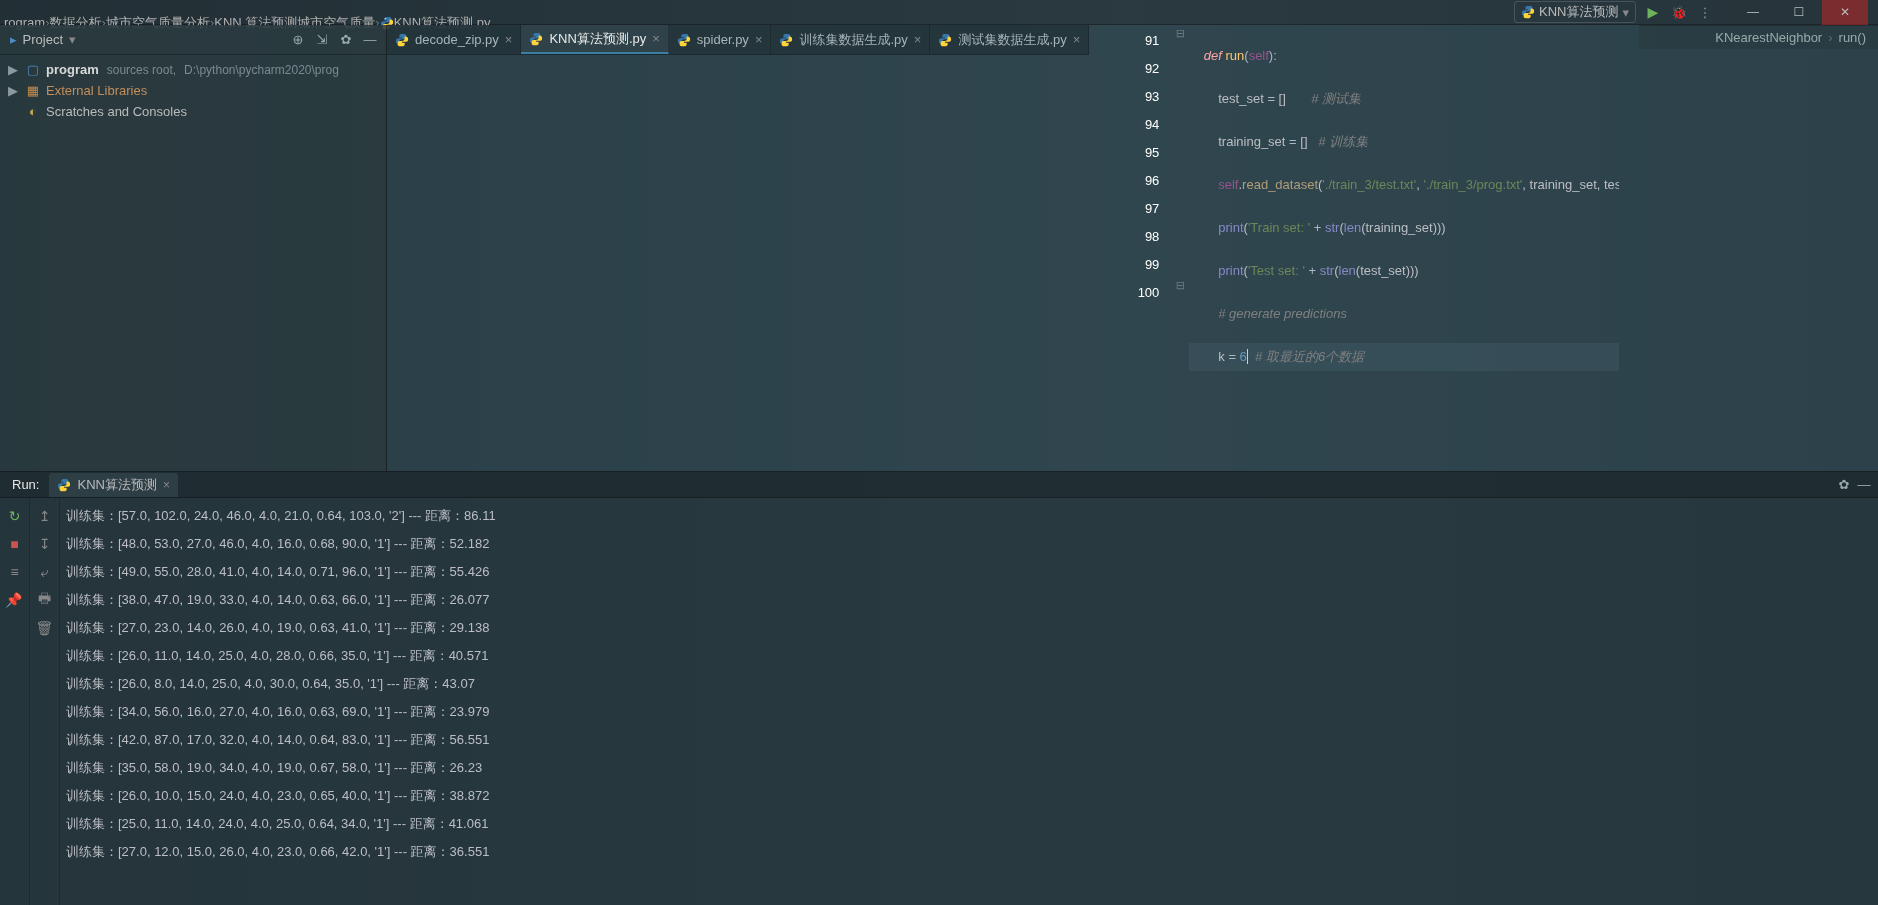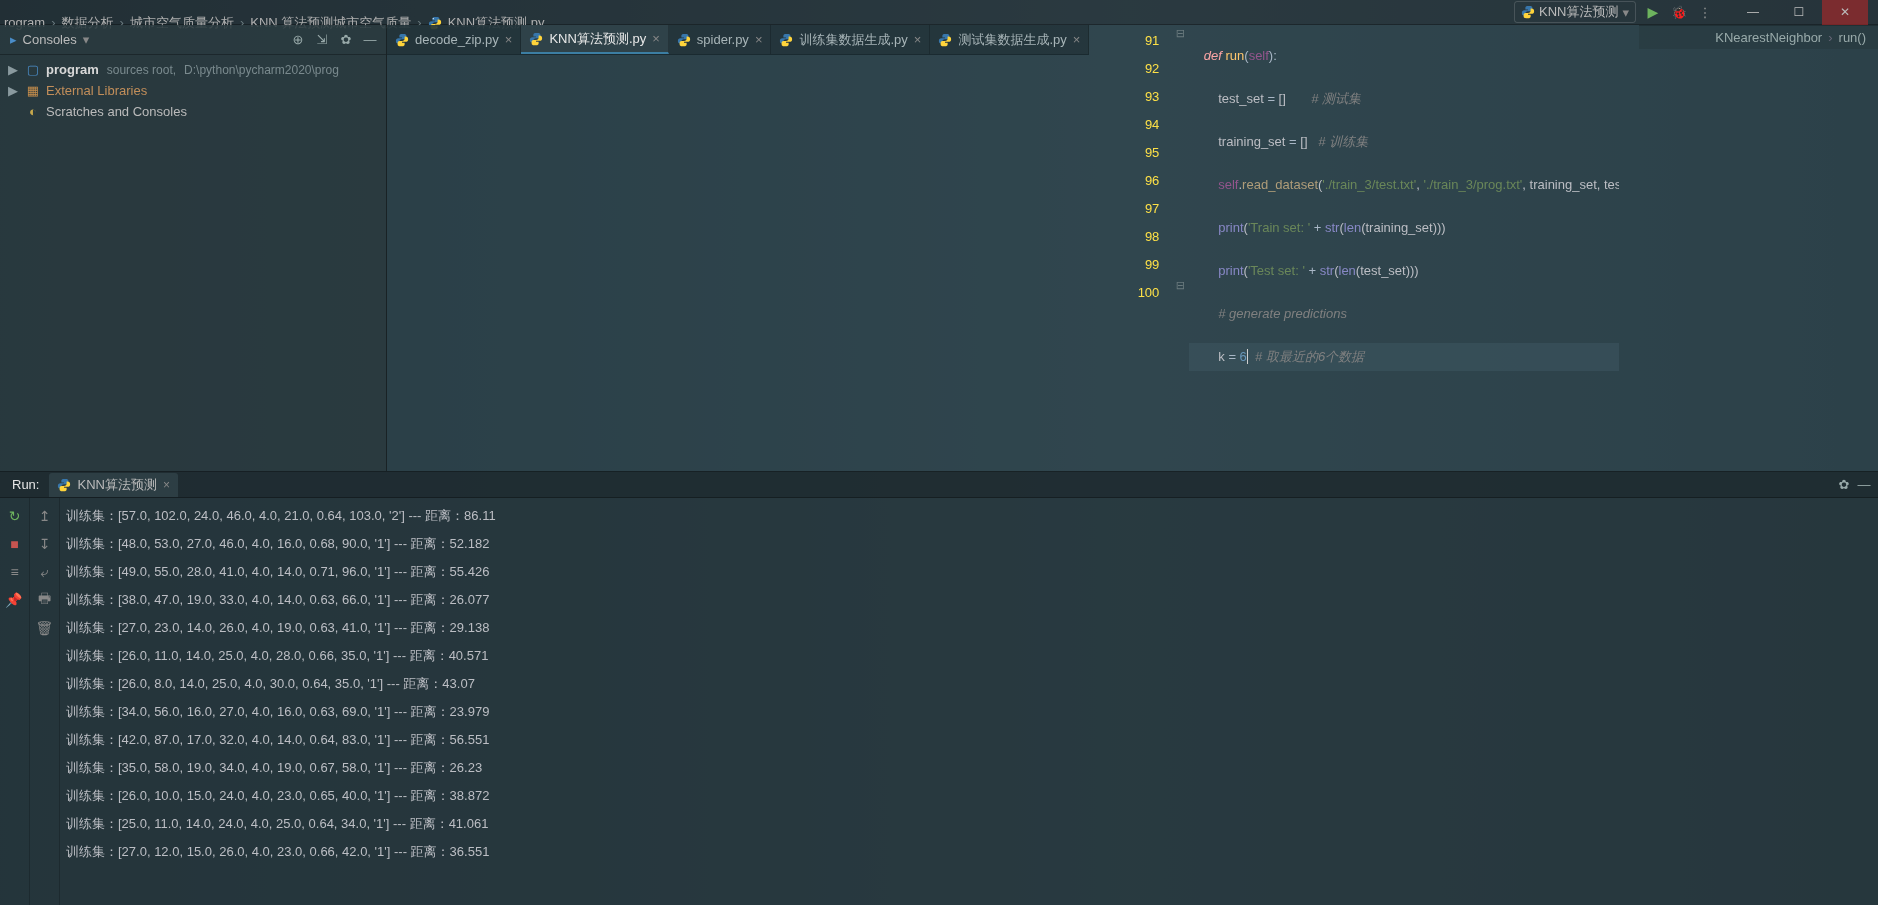--- a/index.html
+++ b/index.html
@@ -1,20 +1,20 @@
 <!DOCTYPE html>
 <html><head>
 <meta charset="utf-8">
 <style>
   * { margin: 0; padding: 0; box-sizing: border-box; font-family: "Microsoft YaHei", "Segoe UI", sans-serif; font-size: 13px; }
   body { width: 1878px; height: 905px; background: #3c5a63; color: #bbbbbb; position: relative; overflow: hidden; }
   body::before { content: ''; position: absolute; inset: 0; background: linear-gradient(90deg, #2b3f46 0%, #395059 30%, #4a656e 60%, #3a5058 100%); opacity: 0.9; }
   body > * { position: relative; }
   .topbar { height: 25px; background: rgba(30,40,45,0.7); display: flex; align-items: center; padding: 0 4px; border-bottom: 1px solid rgba(0,0,0,0.3); }
-  .breadcrumb { display: flex; align-items: center; gap: 6px; flex: 1; color: #b0b0b0; font-size: 12px; overflow: hidden; margin-top: 21px; }
+  .breadcrumb { display: flex; align-items: center; flex: 1; color: #b0b0b0; font-size: 12px; overflow: hidden; margin-top: 21px; }
   .breadcrumb .sep { color: #6a7a7f; }
   .topbar-right { display: flex; align-items: center; gap: 8px; padding-right: 6px; }
   .py-icon { width: 14px; height: 14px; display: inline-block; }
   .py-icon svg { width: 14px; height: 14px; }
   .run-cfg { display: flex; align-items: center; gap: 4px; padding: 1px 6px; border: 1px solid rgba(255,255,255,0.15); border-radius: 3px; cursor: pointer; }
   .run-cfg .arrow { color: #888; }
   .icon-btn { width: 18px; height: 18px; display: flex; align-items: center; justify-content: center; cursor: pointer; }
   .play-icon { color: #6db35e; font-size: 14px; }
   .bug-icon { color: #6db35e; font-size: 13px; }
   .win-btn { width: 46px; height: 25px; display: flex; align-items: center; justify-content: center; color: #bbb; font-size: 12px; cursor: pointer; }
@@ -35,21 +35,21 @@
   .folder-icon { color: #4a8dc9; }
   .lib-icon { color: #c78e4c; }
   .scratch-icon { color: #c7a84c; }
 
   .editor-pane { flex: 1; display: flex; flex-direction: row; background: rgba(40,60,68,0.75); position: relative; gap: 20px; }
   .tabs { display: flex; height: 30px; background: rgba(30,45,50,0.6); border-bottom: 1px solid #1a2a30; }
   .tab { display: flex; align-items: center; gap: 6px; padding: 0 8px; border-right: 1px solid rgba(0,0,0,0.2); cursor: pointer; color: #a8b5b8; font-size: 13px; }
   .tab.active { background: rgba(50,70,78,0.8); border-bottom: 2px solid #3c7ea3; color: #e8e8e8; }
   .tab .close { color: #888; cursor: pointer; font-size: 13px; }
   .code-area { flex: 1; display: flex; font-family: "JetBrains Mono","Consolas",monospace; font-size: 15px; overflow: hidden; }
-  .gutter { width: 62px; text-align: right; padding-right: 12px; color: #fde047; user-select: none; line-height: 28px; padding-top: 2px; }
+  .gutter { width: 62px; text-align: right; padding-right: 12px; color: #ffffff; user-select: none; line-height: 28px; padding-top: 2px; }
   .gutter div { height: 28px; }
   .fold-col { width: 18px; padding-top: 2px; }
   .fold-col div { height: 28px; color: #6a7a7e; text-align: center; font-size: 11px; }
   .code { flex: 1; padding-top: 2px; white-space: pre; color: #bcbec4; overflow: hidden; }
   .code-line { height: 28px; line-height: 28px; }
   .code-line.current { background: rgba(60,85,95,0.6); border-left: 0; }
   .kw { color: #fca5a5; font-style: italic; }
   .fn { color: #ffc66d; }
   .self { color: #94558d; }
   .op { color: #a9b7c6; }
@@ -126,21 +126,21 @@
       <div class="win-btn win-close">✕</div>
     </div>
   </div>
 </div>
 
 <div class="main">
   <div class="project-pane">
     <div class="proj-head">
       <div class="title">
         <span style="color:#4a8dc9;">▸</span>
-        <span class="lbl">Consoles</span>
+        <span class="lbl">Project</span>
         <span style="color:#888;">▾</span>
       </div>
       <span class="mini-icon">⊕</span>
       <span class="mini-icon">⇲</span>
       <span class="mini-icon">✿</span>
       <span class="mini-icon">—</span>
     </div>
     <div class="tree">
       <div class="tree-row">
         <span class="t-arrow">▶</span>

